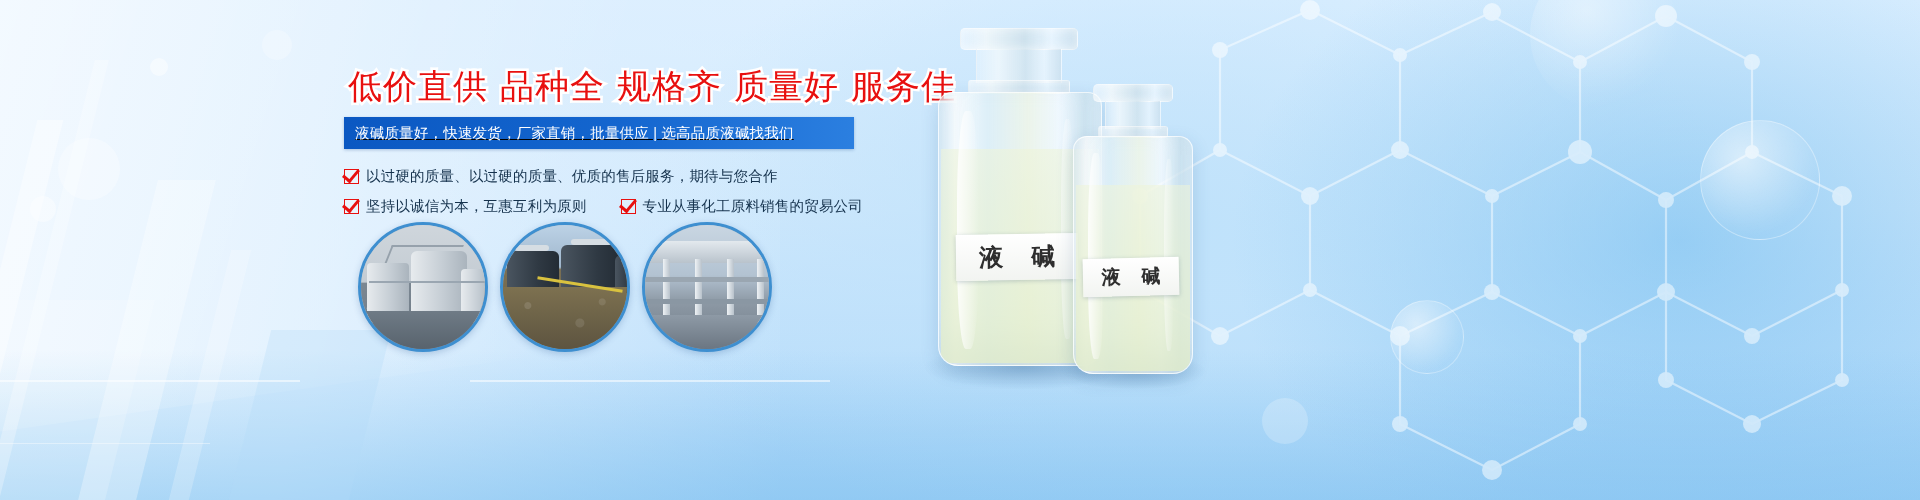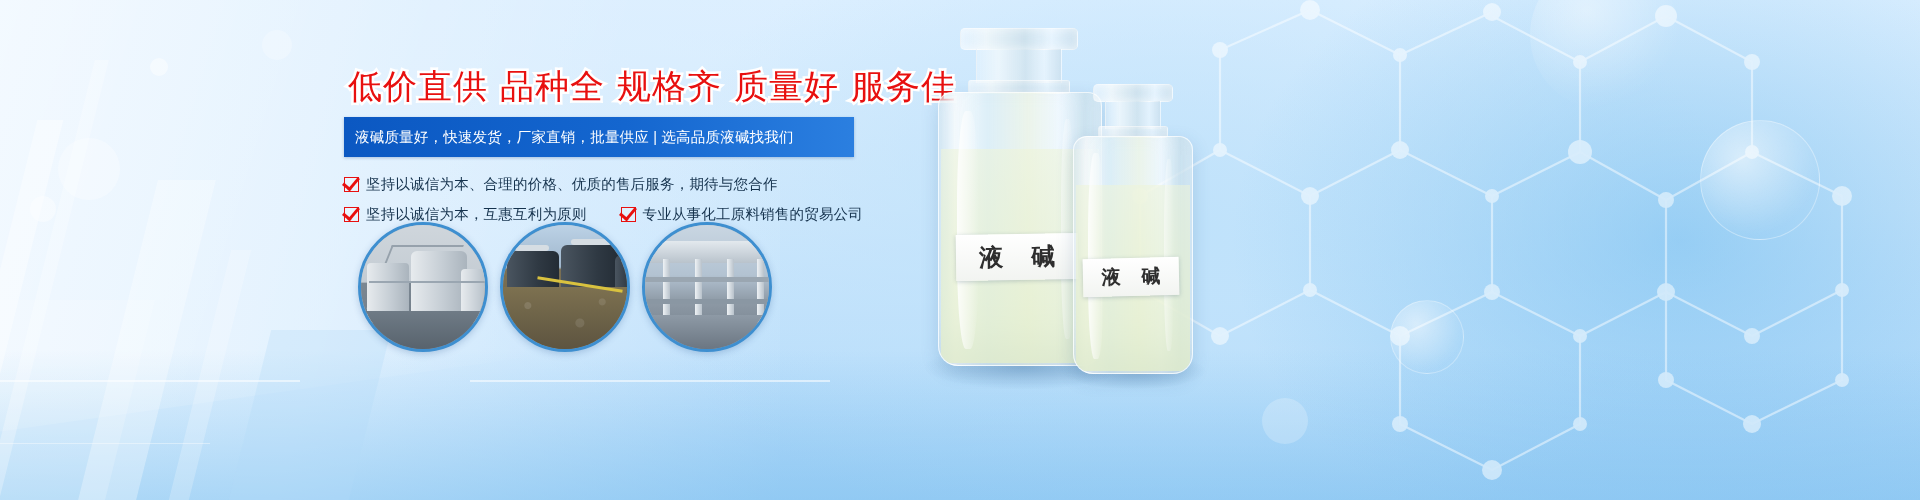--- a/index.html
+++ b/index.html
@@ -76,24 +76,25 @@
 
   .headline{
     font-size:34px; font-weight:normal; letter-spacing:1px; white-space:nowrap;
     color:#e8100f; line-height:1.18; margin-left:4px;
     -webkit-text-stroke:5px #ffffff; paint-order:stroke fill;
     text-shadow:0 1px 0 rgba(255,255,255,.9);
   }
   .headline .sp{ display:inline-block; width:12px; }
 
   .subbar{
-    margin-top:11px; width:510px; height:40px;
+    margin-top:11px; width:510px; height:32px;
     background:linear-gradient(90deg,#0b58c2 0%, #1466cf 55%, #2b7fe0 100%);
     display:flex; align-items:center; padding-left:11px;
     box-shadow:0 1px 3px rgba(20,70,140,.28);
+    text-decoration:underline;
   }
   .subbar span{
     color:#ffffff; font-size:14.5px; letter-spacing:.2px; white-space:nowrap;
   }
 
   .bullets{ margin-top:18px; }
   .brow{ display:flex; align-items:center; margin-bottom:11px; }
   .bullet{ display:flex; align-items:center; white-space:nowrap; }
   .bullet + .bullet{ margin-left:34px; }
   .chk{
@@ -300,21 +301,21 @@
     </div>
 
     <div class="subbar">
       <span>液碱质量好，快速发货，厂家直销，批量供应 | 选高品质液碱找我们</span>
     </div>
 
     <div class="bullets">
       <div class="brow">
         <div class="bullet">
           <span class="chk"></span>
-          <span class="btxt">坚持以诚信为本、合理的价格、优质的售后服务，期待与您合作</span>
+          <span class="btxt">以过硬的质量、以过硬的质量、优质的售后服务，期待与您合作</span>
         </div>
       </div>
       <div class="brow">
         <div class="bullet">
           <span class="chk"></span>
           <span class="btxt">坚持以诚信为本，互惠互利为原则</span>
         </div>
         <div class="bullet">
           <span class="chk"></span>
           <span class="btxt">专业从事化工原料销售的贸易公司</span>

